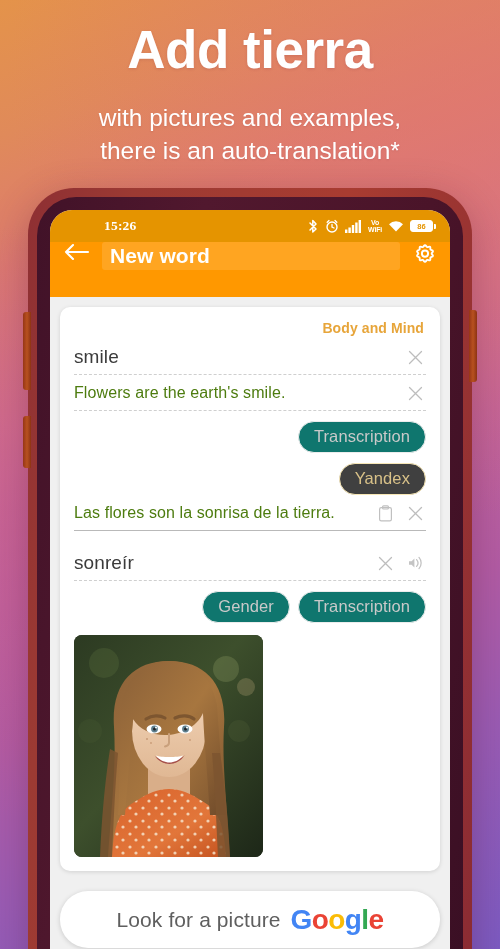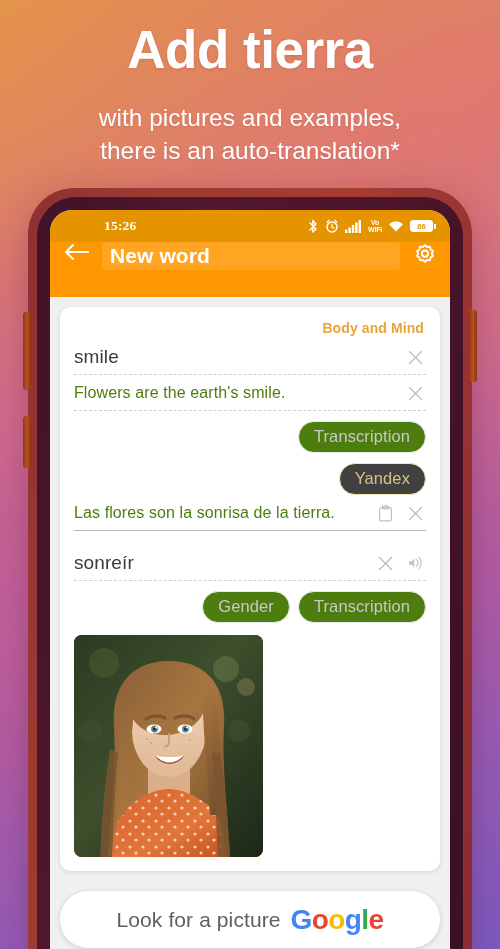--- a/index.html
+++ b/index.html
@@ -230,21 +230,21 @@
     gap: 8px;
     padding: 10px 0 0 0;
   }
   .chip {
     border-radius: 16px;
     padding: 5px 15px 6px 15px;
     font-size: 16.5px;
     letter-spacing: .1px;
     cursor: pointer;
     border: 1px solid #ececec;
-    background: #4d7c0f;
+    background: #0f766e;
     color: #c9c9c9;
   }
   .chip.yandex {
     background: #404040;
     border-color: #f7e7b6;
     color: #d8c188;
   }
 
   .pic-row { padding-top: 12px; }
   .photo {

